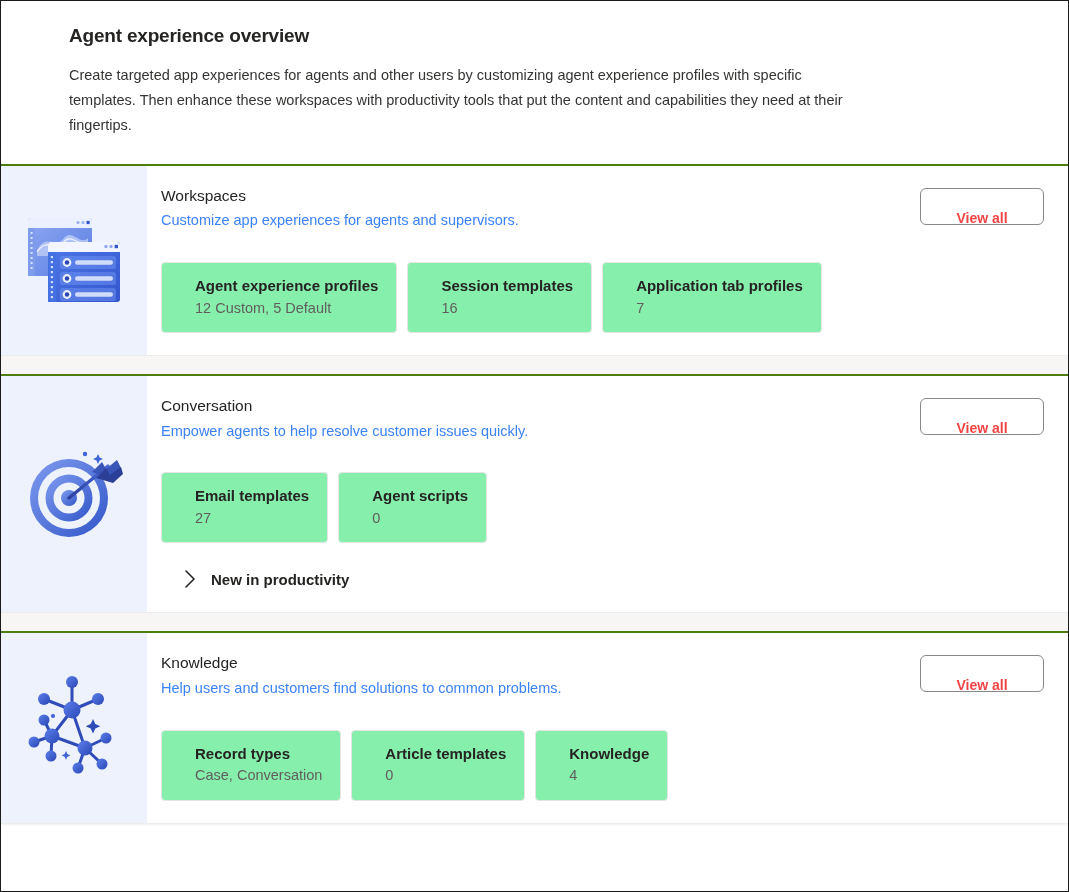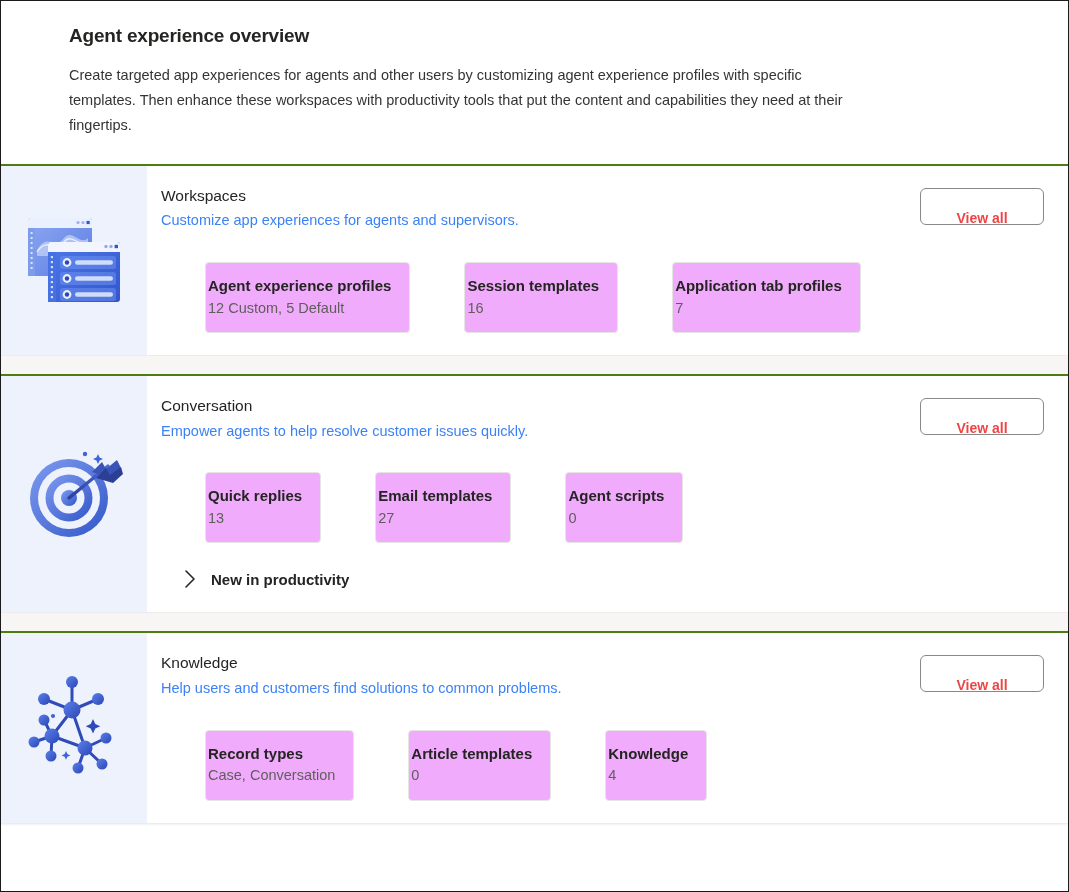--- a/index.html
+++ b/index.html
@@ -109,26 +109,25 @@
   }
 
   .tiles {
     display: flex;
     gap: 10px;
     margin-top: 32px;
   }
   .tile {
     border: 1px solid #e6e5e4;
     border-radius: 4px;
-    background: #f0abfc;
-    padding: 13px 18px 14px 2px;
+    background: #86efac;
+    padding: 13px 18px 14px 33px;
     box-sizing: border-box;
     min-width: 100px;
     cursor: pointer;
-    margin-left: 44px;
   }
   .tile-label {
     font-size: 15px;
     font-weight: 600;
     color: #252423;
     line-height: 1.3;
     white-space: nowrap;
   }
   .tile-value {
     font-size: 14.5px;
@@ -293,24 +292,20 @@
           <circle cx="63" cy="12" r="2.2" fill="#3f63d8"></circle>
           <path d="M76 12 l1.6 3.4 3.4 1.6 -3.4 1.6 -1.6 3.4 -1.6 -3.4 -3.4 -1.6 3.4 -1.6 Z" fill="#3f63d8"></path>
         </svg>
       </div>
       <div class="card-body">
         <div class="card-title">Conversation</div>
         <div class="card-sub">Empower agents to help resolve customer issues quickly.</div>
         <button class="view-all-btn">View all</button>
         <div class="tiles">
           <div class="tile">
-            <div class="tile-label">Quick replies</div>
-            <div class="tile-value">13</div>
-          </div>
-          <div class="tile">
             <div class="tile-label">Email templates</div>
             <div class="tile-value">27</div>
           </div>
           <div class="tile">
             <div class="tile-label">Agent scripts</div>
             <div class="tile-value">0</div>
           </div>
         </div>
         <div class="link-row">
           <span class="link-chevron">

